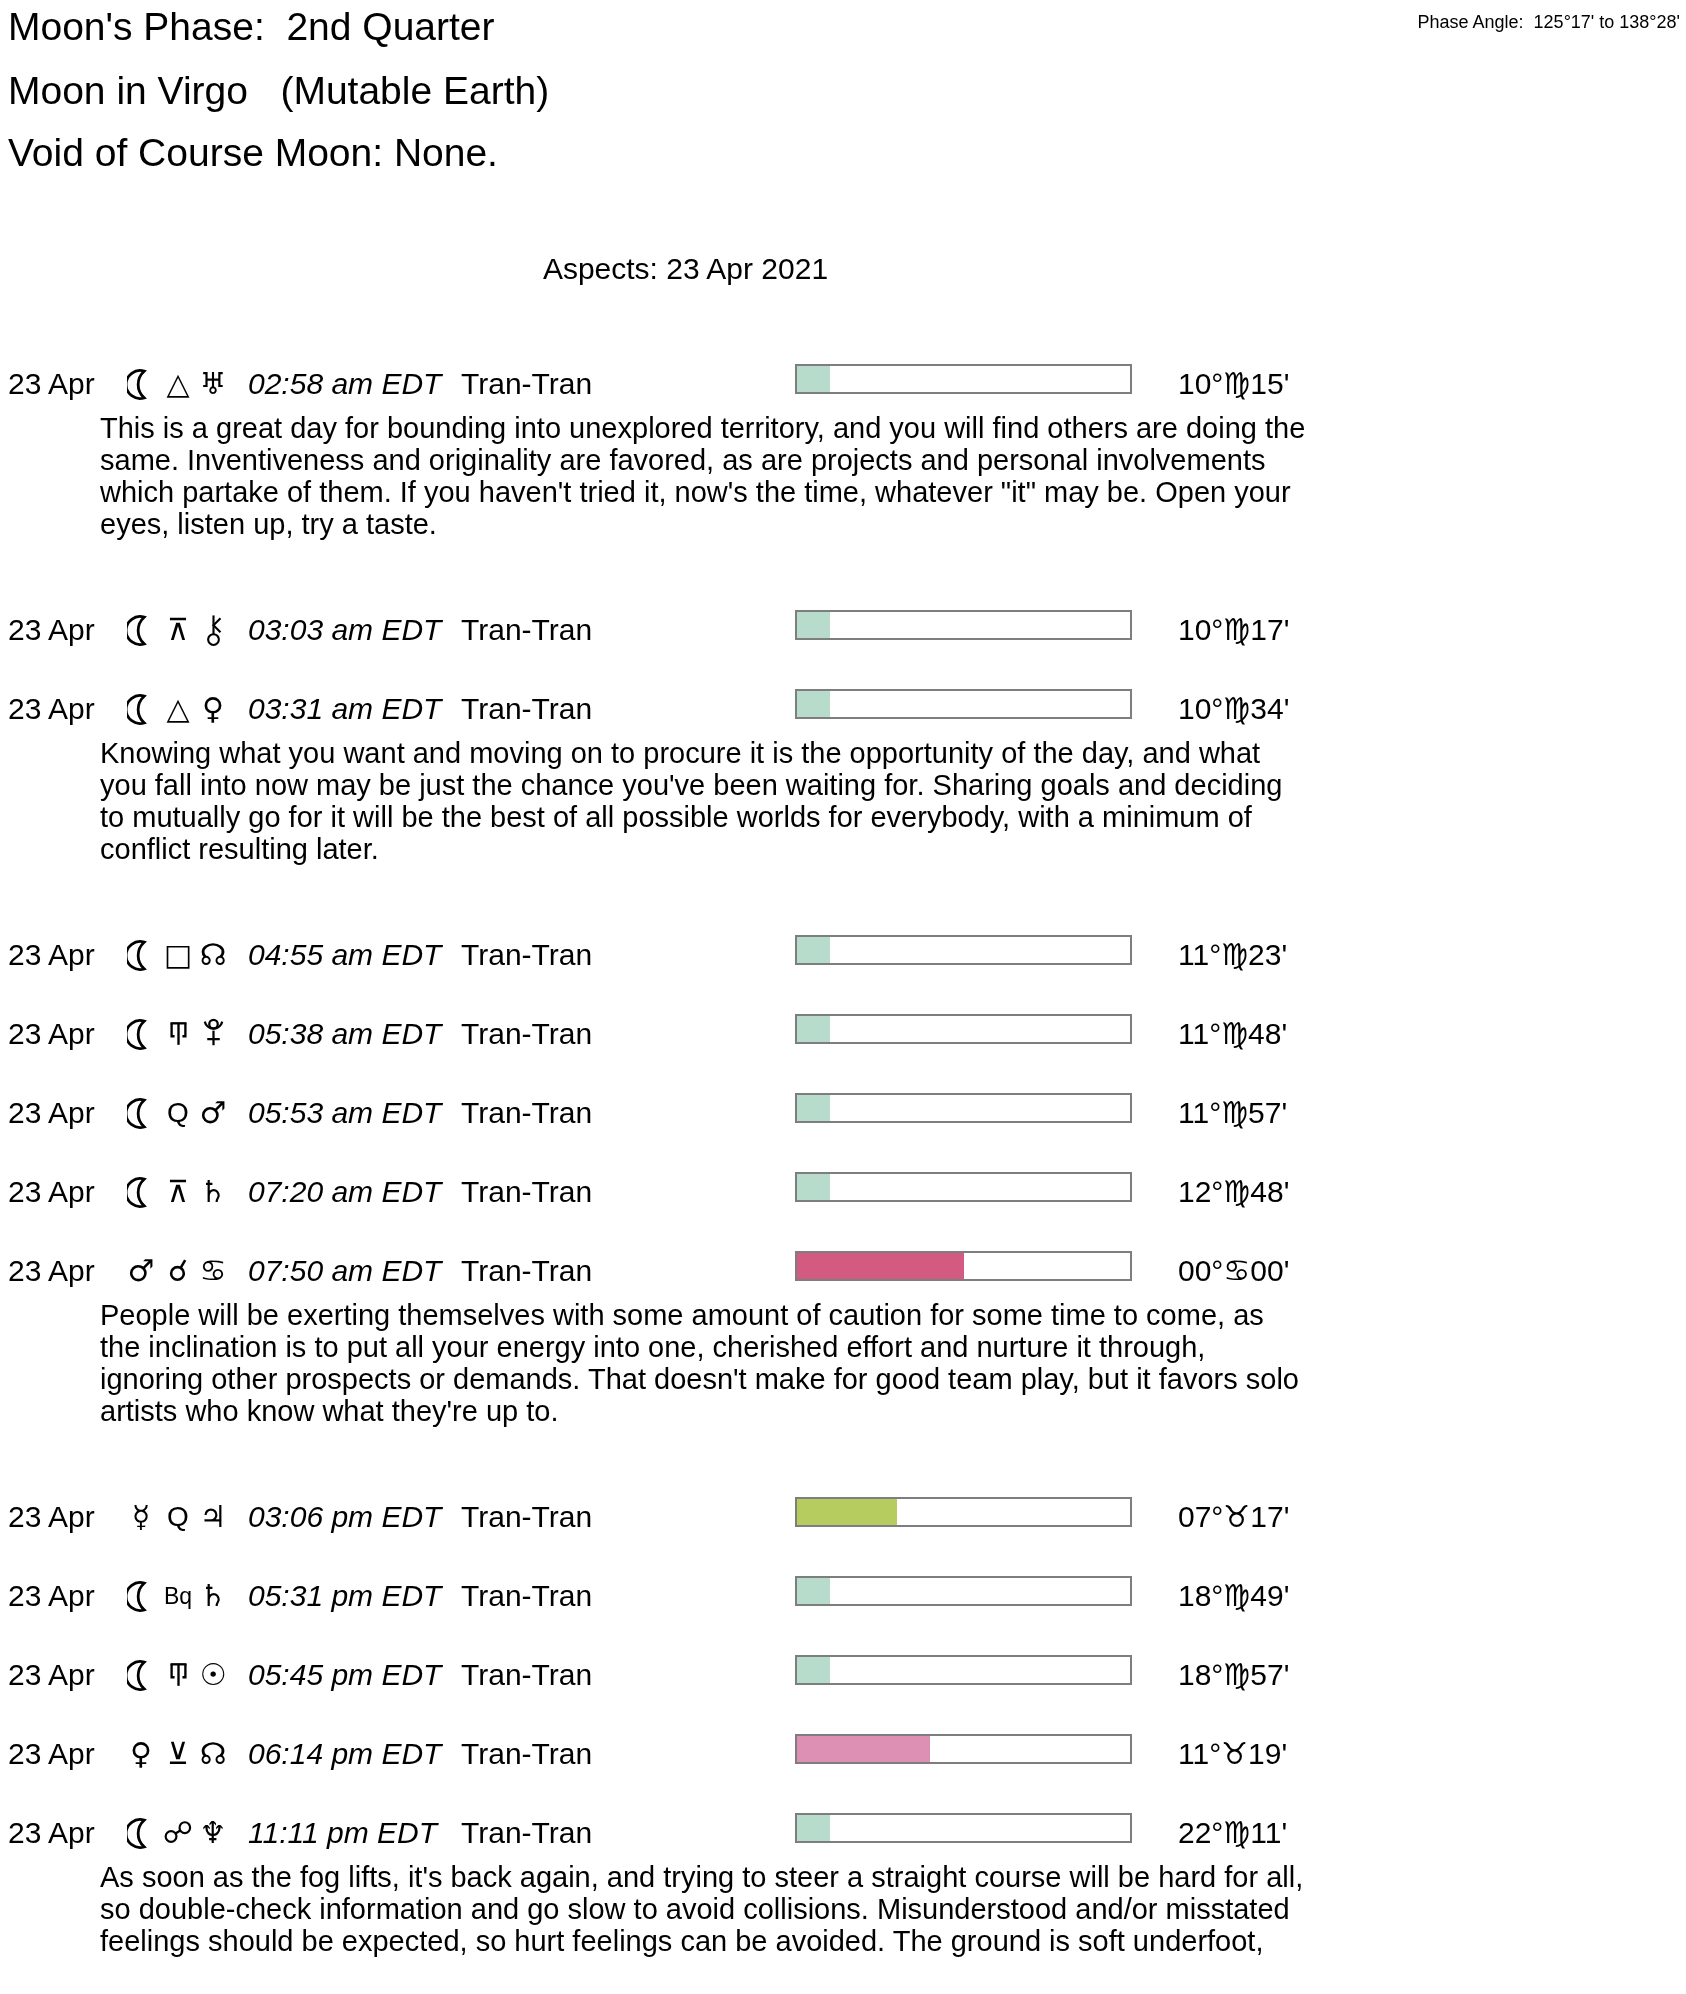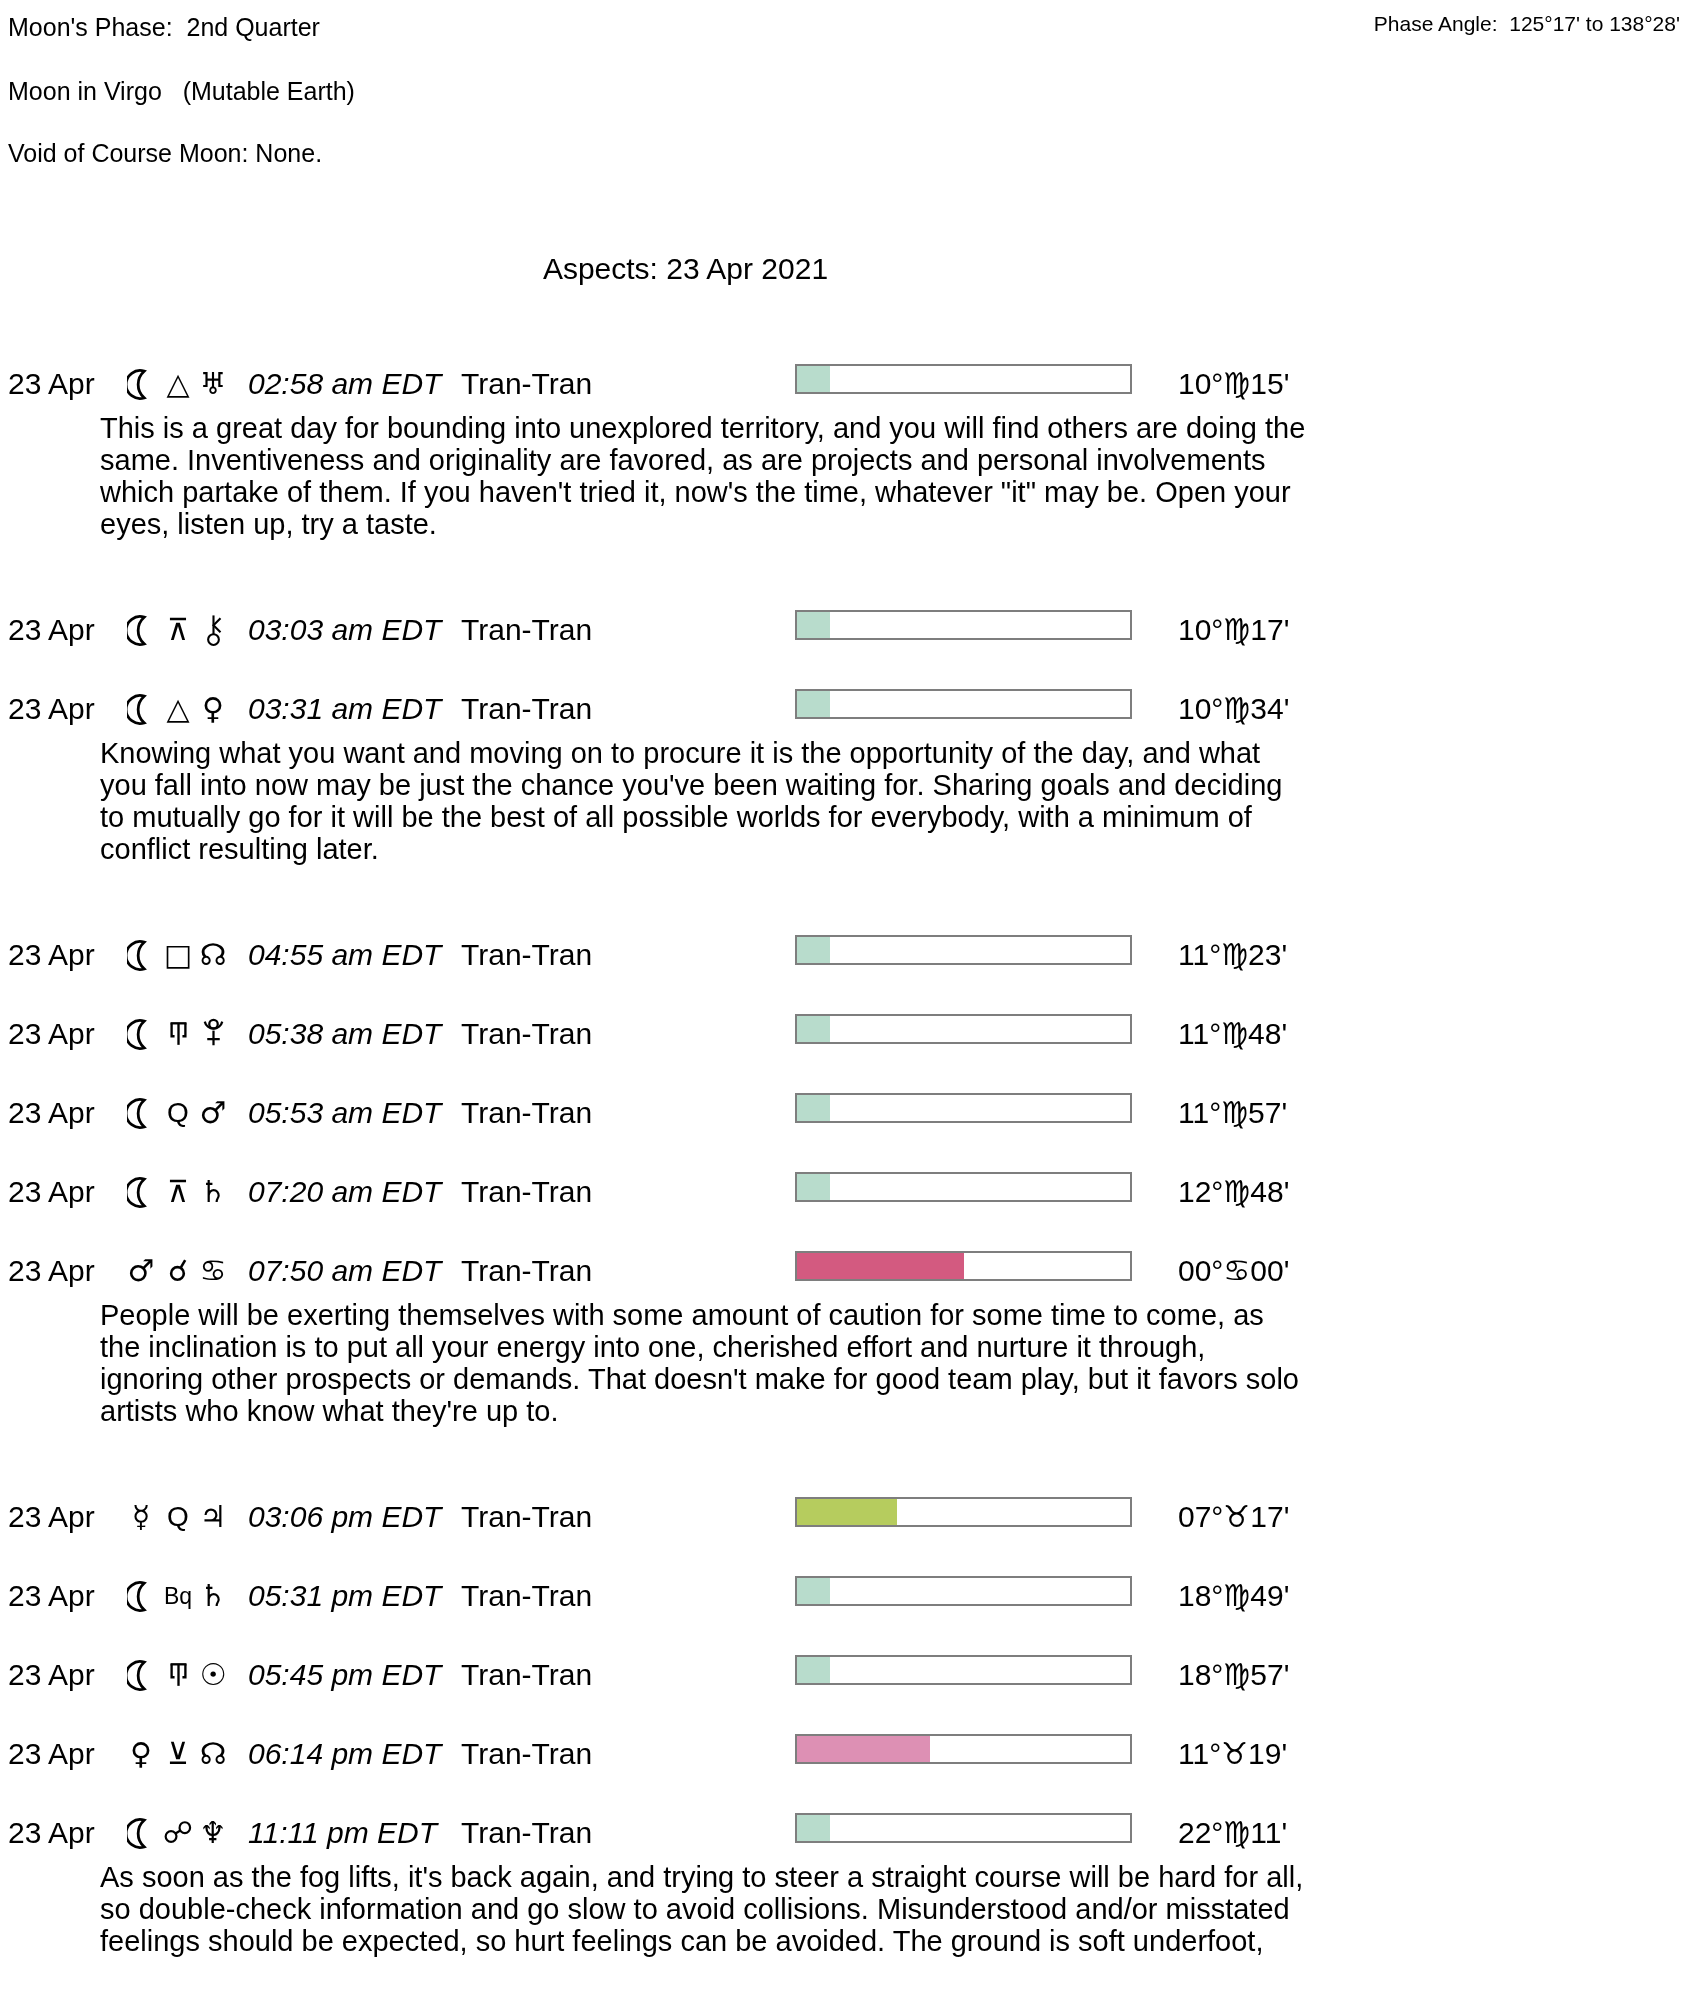--- a/index.html
+++ b/index.html
@@ -1,22 +1,22 @@
 <!DOCTYPE html>
 <html><head>
 <meta charset="utf-8">
 <style>
   html,body{margin:0;padding:0;background:#fff;}
   .doc{position:relative;width:1686px;height:1994px;overflow:hidden;background:#fff;
        color:#000;font-family:"Liberation Sans","DejaVu Sans",sans-serif;}
-  .hdr-line{white-space:pre;font-size:25px;line-height:30px;margin:0;padding-left:8px;}
+  .hdr-line{white-space:pre;font-size:39px;line-height:30px;margin:0;padding-left:8px;}
   #phase-line{padding-top:12px;}
   #sign-line{padding-top:34px;}
   #void-line{padding-top:32px;}
-  .phase-angle{position:absolute;top:12px;right:6px;font-size:21px;white-space:pre;}
+  .phase-angle{position:absolute;top:12px;right:6px;font-size:18px;white-space:pre;}
   .title{width:1295px;text-align:center;font-size:30px;margin-top:84px;margin-bottom:78px;padding-left:38px;}
   .row{position:relative;height:40px;margin-bottom:39px;padding-left:19px;}
   .row.has-para{margin-bottom:8px;}
   .row span{position:absolute;top:0;line-height:40px;font-size:30px;white-space:pre;}
   .c-date{left:8px;}
   .glyph{text-align:center;font-family:"DejaVu Sans",sans-serif;font-size:31px;}
   .g1{left:120px;width:42px;}
   .ga{left:157px;width:42px;}
   .g2{left:192px;width:42px;}
   .glyph.letter{font-family:"Liberation Sans",sans-serif;font-size:28px;}

